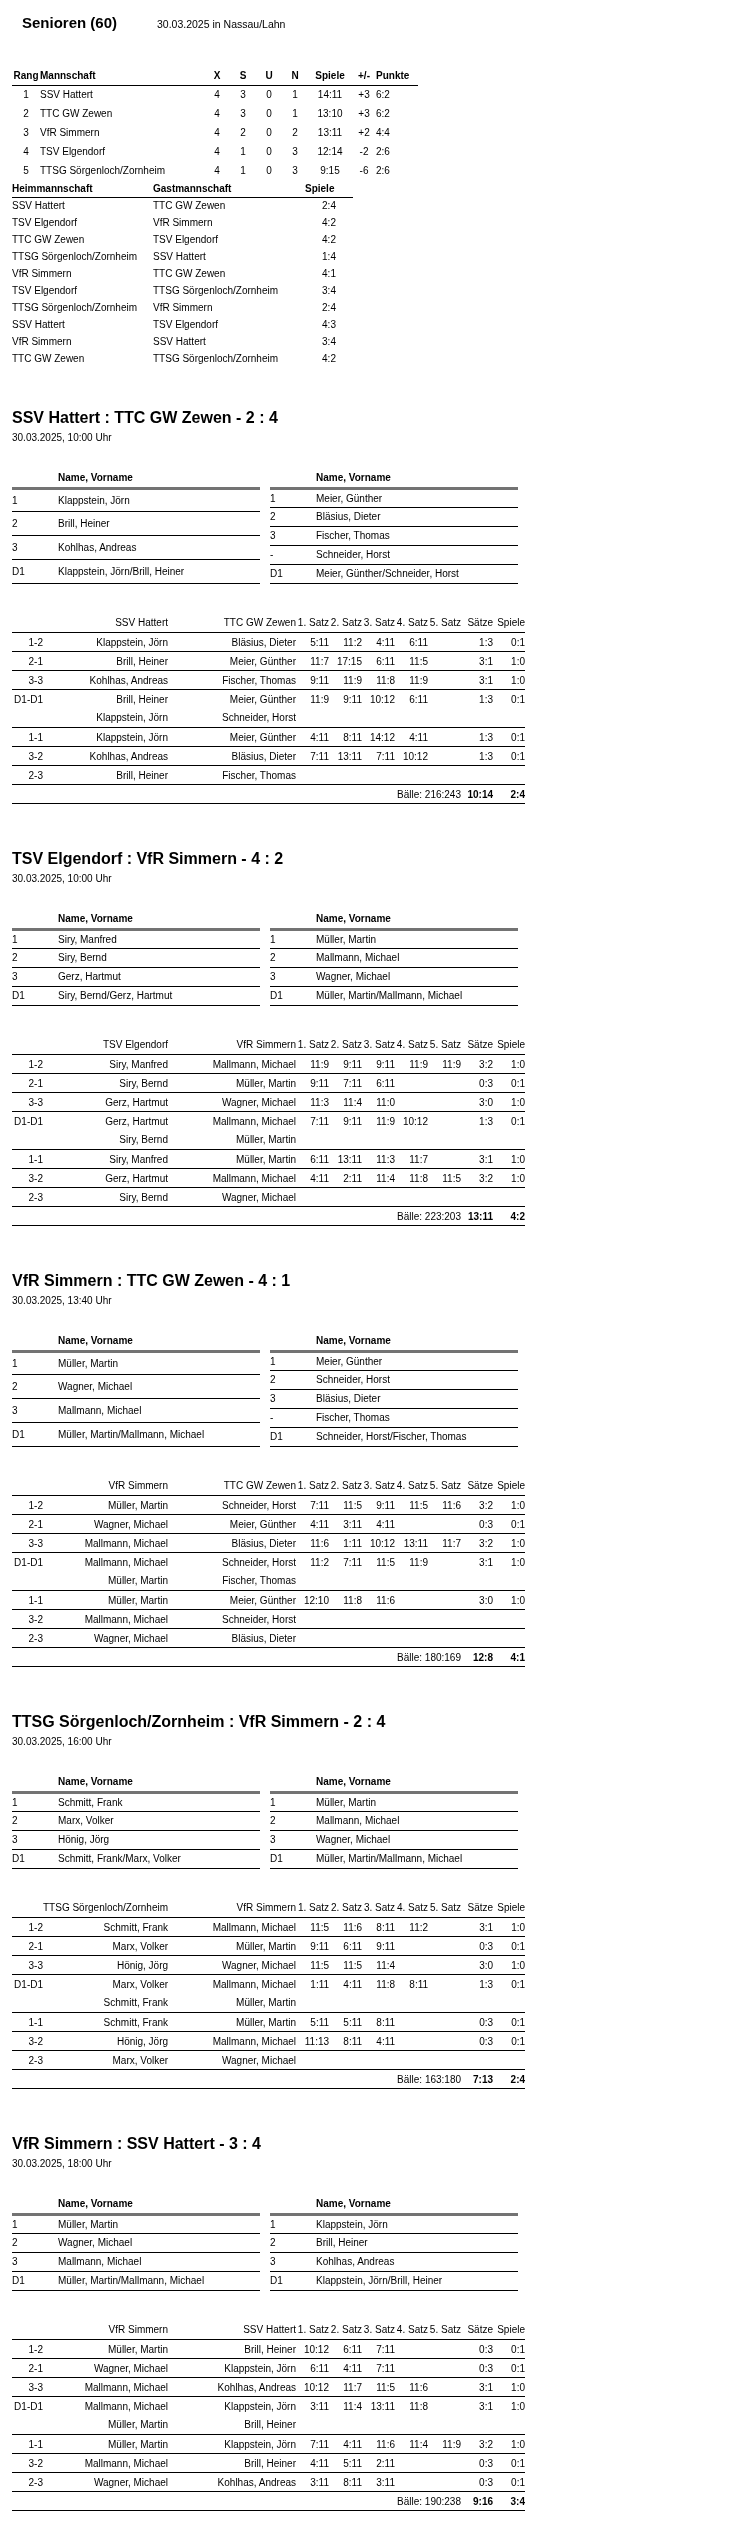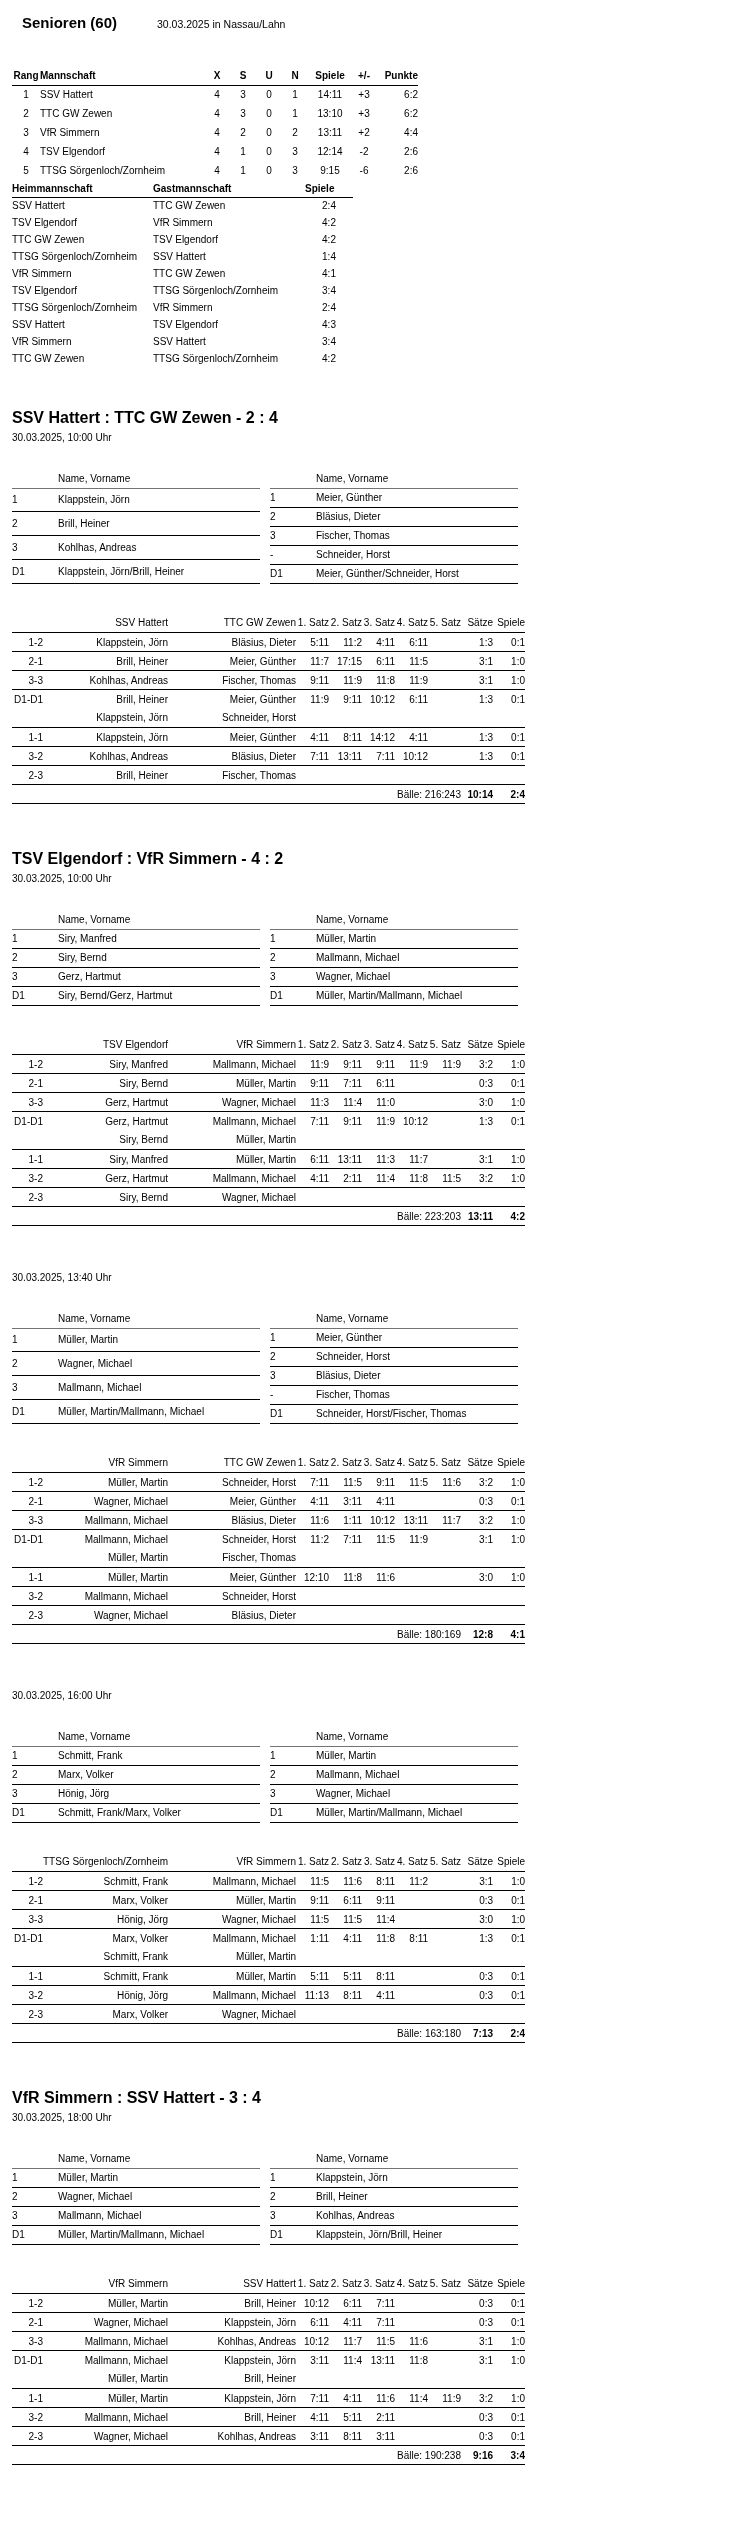--- a/index.html
+++ b/index.html
@@ -12,35 +12,35 @@
   table{border-collapse:collapse}
   th,td{padding:0;font-size:10px;height:19px;vertical-align:middle;white-space:nowrap}
   
   .standings{}
   .standings th{font-weight:bold;border-bottom:1px solid #000}
   .sc0{width:28px;text-align:center}
   .sc1{width:164px;text-align:left}
   .sc2,.sc3,.sc4,.sc5{width:26px;text-align:center}
   .sc6{width:44px;text-align:center}
   .sc7{width:24px;text-align:center}
-  .sc8{width:42px;text-align:right}
+  .sc8{width:42px;text-align:left}
   
   .fixtures{margin-bottom:42px}
   .fixtures th{font-weight:bold;border-bottom:1px solid #000;text-align:left}
   .fixtures th,.fixtures td{height:17px}
   .fc0{width:141px;text-align:left}
   .fc1{width:152px;text-align:left}
   .fc2{width:48px;text-align:center}
   
   .match{margin-bottom:46px}
   .match-title{font-size:16px;font-weight:bold;margin-bottom:5px}
   .match-datetime{font-size:10px;margin-bottom:26px}
   .lineups{display:flex;gap:10px;margin-bottom:30px}
   .lineup{width:248px}
-  .lineup th{font-weight:normal;text-align:left;border-bottom:1px solid #737373}
+  .lineup th{font-weight:bold;text-align:left;border-bottom:3px solid #737373}
   .lineup td{border-bottom:1px solid #000}
   .lineup .pos{width:46px;text-align:left}
   .lineup .name{width:202px;text-align:left}
   
   .results th{font-weight:normal;border-bottom:1px solid #000;text-align:right}
   .results td{border-bottom:1px solid #000;text-align:right}
   .results tr.nb td{border-bottom:none}
   .c-no{width:31px;text-align:left}
   .c-home{width:125px;text-align:left}
   .c-away{width:128px;text-align:left}
@@ -536,20 +536,21 @@
             <tr class="balls-row">
               <td colspan="3"></td>
               <td class="c-balls" colspan="5">Bälle: 223:203</td>
               <td class="c-saetze b">13:11</td>
               <td class="c-spiele b">4:2</td>
             </tr>
           </tbody>
         </table>
       </section>
       <section class="match">
+        <div class="match-title">VfR Simmern : TTC GW Zewen - 4 : 1</div>
         <div class="match-datetime">30.03.2025, 13:40 Uhr</div>
         <div class="lineups">
           <table class="lineup">
             <thead>
               <tr>
                 <th class="pos"></th>
                 <th class="name">Name, Vorname</th>
               </tr>
             </thead>
             <tbody>
@@ -711,20 +712,21 @@
             <tr class="balls-row">
               <td colspan="3"></td>
               <td class="c-balls" colspan="5">Bälle: 180:169</td>
               <td class="c-saetze b">12:8</td>
               <td class="c-spiele b">4:1</td>
             </tr>
           </tbody>
         </table>
       </section>
       <section class="match">
+        <div class="match-title">TTSG Sörgenloch/Zornheim : VfR Simmern - 2 : 4</div>
         <div class="match-datetime">30.03.2025, 16:00 Uhr</div>
         <div class="lineups">
           <table class="lineup">
             <thead>
               <tr>
                 <th class="pos"></th>
                 <th class="name">Name, Vorname</th>
               </tr>
             </thead>
             <tbody>

